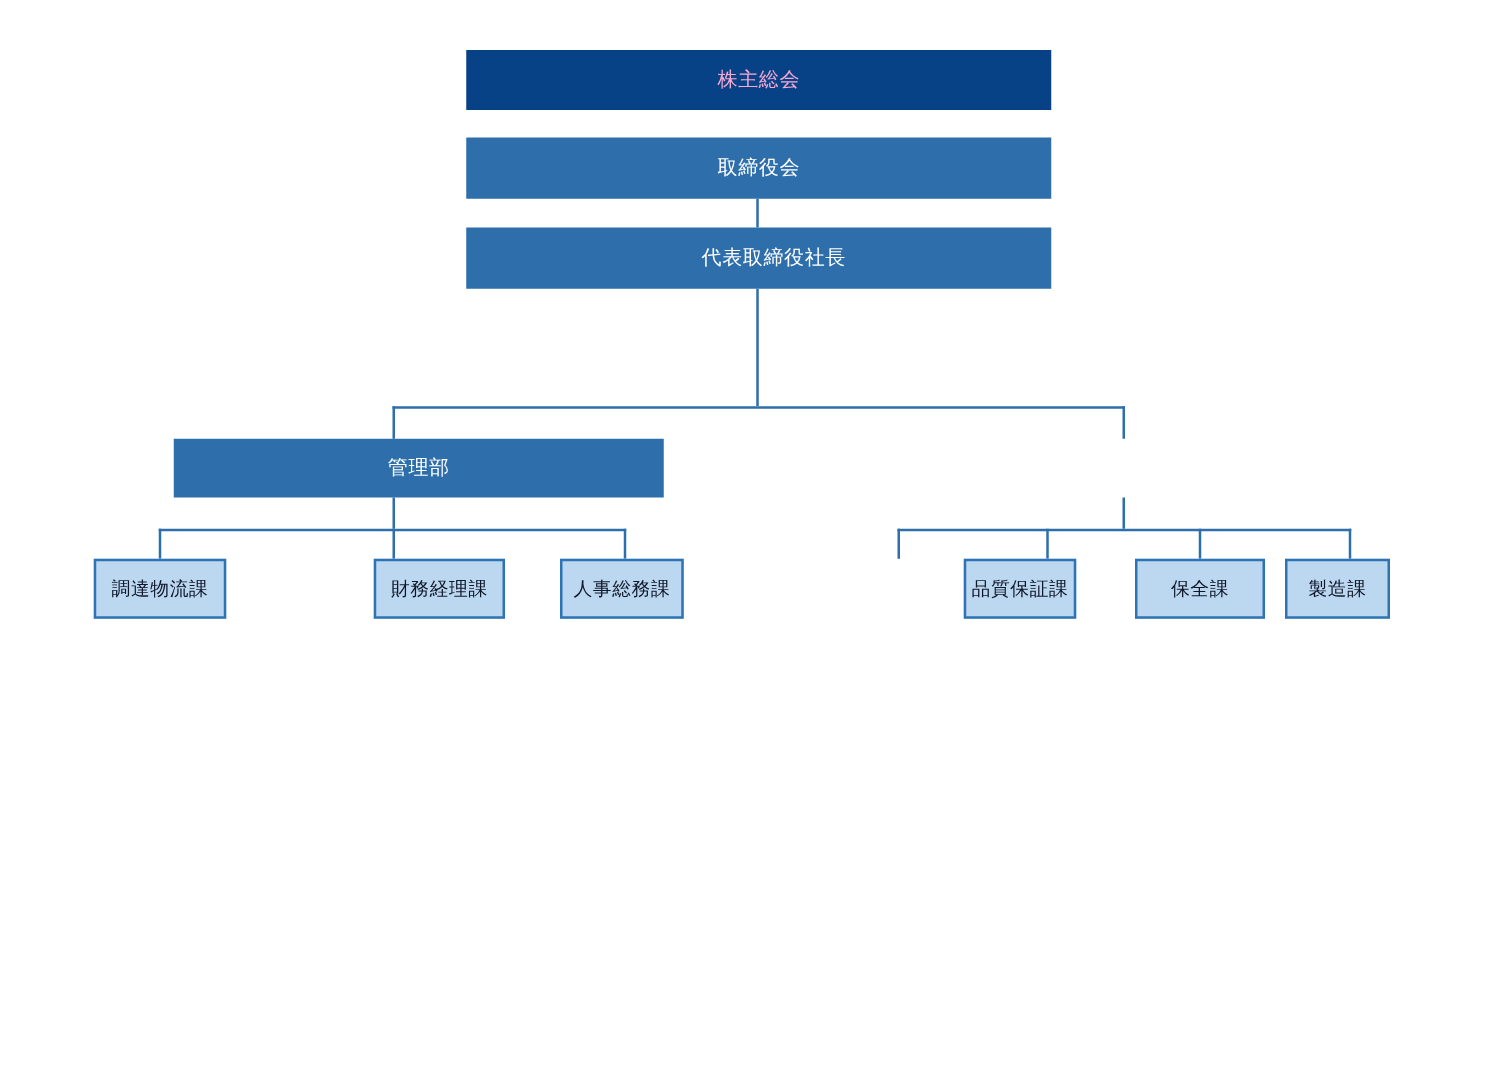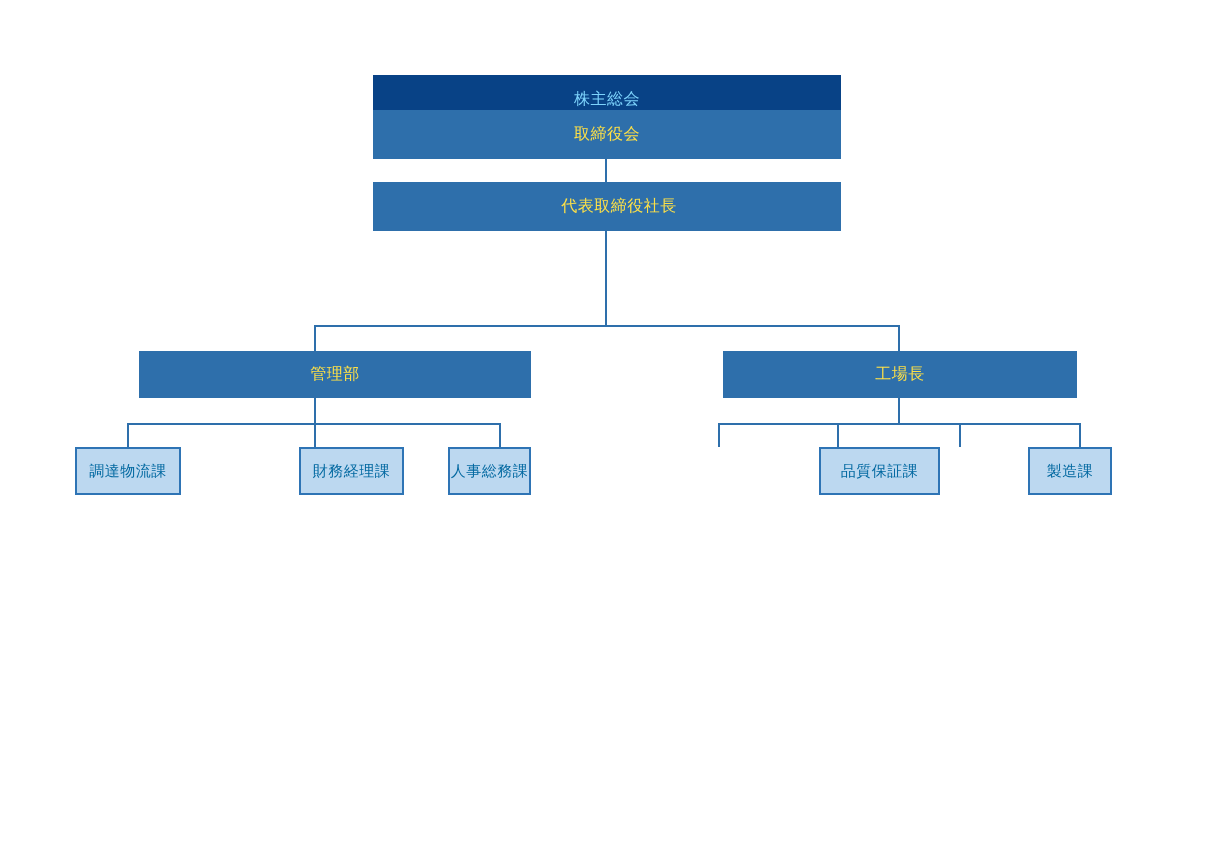--- a/index.html
+++ b/index.html
@@ -21,31 +21,30 @@
     position: absolute;
     display: flex;
     align-items: center;
     justify-content: center;
     font-size: 16px;
     letter-spacing: 0.5px;
     text-align: center;
   }
   .node-dark {
     background: #084286;
-    color: #7dd3fc;
-    margin-top: 35px;
+    color: #f9a8d4;
   }
   .node-medium {
     background: #2e6fab;
-    color: #fde047;
+    color: #ffffff;
   }
   .node-light {
     background: #bcd8f0;
     border: 2px solid #2e74b5;
-    color: #0369a1;
+    color: #0f172a;
     font-size: 15px;
   }
   .line {
     position: absolute;
     background: #2e6fab;
   }
   
   #box-shareholders { left: 373px; top: 40px;  width: 468px; height: 48px; }
   #box-board        { left: 373px; top: 110px; width: 468px; height: 49px; }
   #box-president    { left: 373px; top: 182px; width: 468px; height: 49px; padding-left: 24px; }
@@ -72,23 +71,23 @@
   #conn-factory-down       { left: 898px;  top: 398px; width: 2px; height: 25px; }
   #conn-factory-horizontal { left: 718px;  top: 423px; width: 363px; height: 2px; }
   #conn-factory-drop-1     { left: 718px;  top: 423px; width: 2px; height: 24px; }
   #conn-factory-drop-2     { left: 837px;  top: 423px; width: 2px; height: 24px; }
   #conn-factory-drop-3     { left: 959px;  top: 423px; width: 2px; height: 24px; }
   #conn-factory-drop-4     { left: 1079px; top: 423px; width: 2px; height: 24px; }
 
   
   #box-procurement   { left: 75px;   top: 447px; width: 106px; height: 48px; }
   #box-finance       { left: 262px;  top: 447px; width: 105px; height: 48px; margin-left: 37px; }
-  #box-hr            { left: 448px;  top: 447px; width: 83px; height: 48px; }
+  #box-hr            { left: 448px;  top: 447px; width: 99px; height: 48px; }
   #box-safety        { left: 667px;  top: 447px; width: 104px; height: 48px; }
-  #box-quality       { left: 819px;  top: 447px; width: 121px; height: 48px; }
+  #box-quality       { left: 771px;  top: 447px; width: 90px; height: 48px; }
   #box-maintenance   { left: 908px;  top: 447px; width: 104px; height: 48px; }
   #box-manufacturing { left: 1028px; top: 447px; width: 84px; height: 48px; }
 </style>
 </head>
 <body>
 
 <div class="canvas">
 
   <div class="node node-dark" id="box-shareholders">
     <span>株主総会</span>
@@ -105,23 +104,20 @@
   <div class="line" id="conn-board-president"></div>
   <div class="line" id="conn-president-trunk"></div>
   <div class="line" id="conn-split-horizontal"></div>
   <div class="line" id="conn-split-drop-left"></div>
   <div class="line" id="conn-split-drop-right"></div>
 
   <div class="node node-medium" id="box-admin">
     <span>管理部</span>
   </div>
 
-  <div class="node node-medium" id="box-factory">
-    <span>工場長</span>
-  </div>
 
   <div class="line" id="conn-admin-down"></div>
   <div class="line" id="conn-admin-horizontal"></div>
   <div class="line" id="conn-admin-drop-1"></div>
   <div class="line" id="conn-admin-drop-2"></div>
   <div class="line" id="conn-admin-drop-3"></div>
 
   <div class="line" id="conn-factory-down"></div>
   <div class="line" id="conn-factory-horizontal"></div>
   <div class="line" id="conn-factory-drop-1"></div>
@@ -139,18 +135,21 @@
 
   <div class="node node-light" id="box-hr">
     <span>人事総務課</span>
   </div>
 
 
   <div class="node node-light" id="box-quality">
     <span>品質保証課</span>
   </div>
 
+  <div class="node node-light" id="box-maintenance">
+    <span>保全課</span>
+  </div>
 
   <div class="node node-light" id="box-manufacturing">
     <span>製造課</span>
   </div>
 
 </div>
 
 </body></html>

